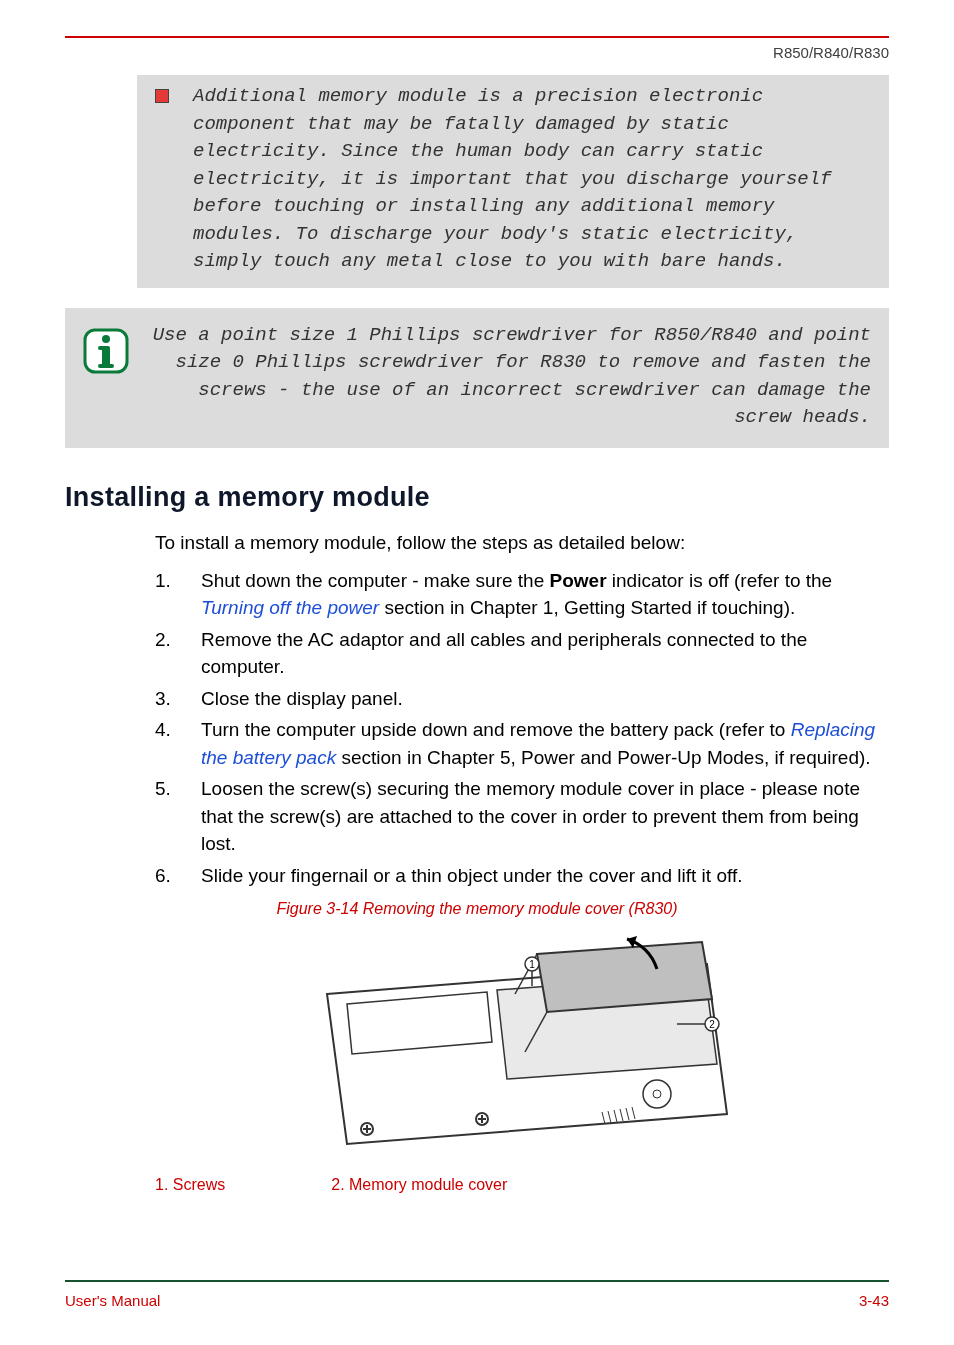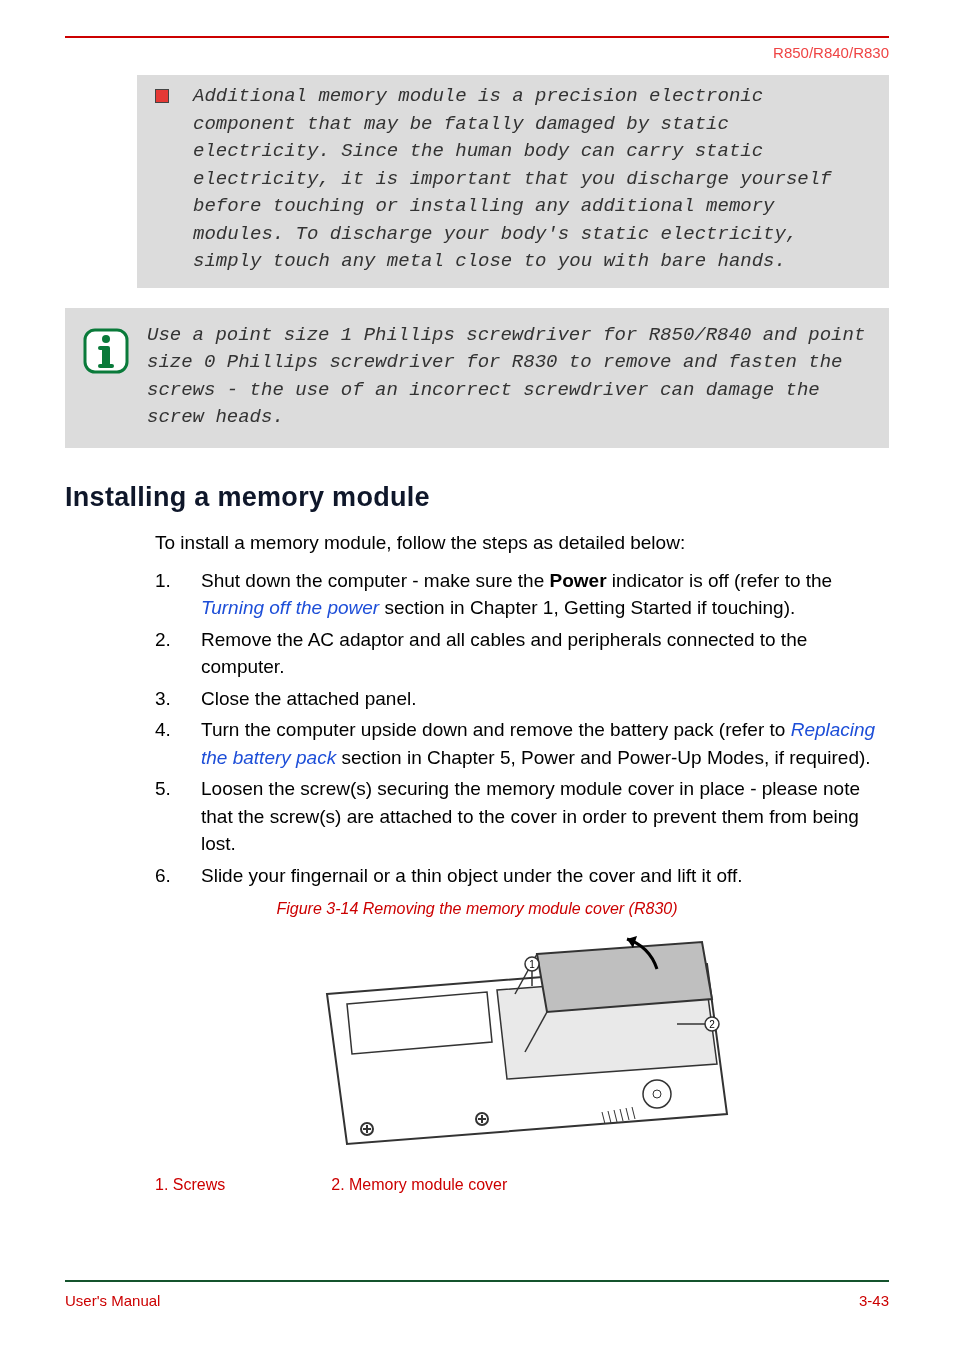--- a/index.html
+++ b/index.html
@@ -12,38 +12,39 @@
   }
   .page {
     padding: 36px 65px 0 65px;
   }
   .topline {
     border-top: 2px solid #c00;
     margin-bottom: 6px;
   }
   .header-right {
     text-align: right;
-    color: #ef4444;
+    color: #404040;
     font-size: 15px;
     margin-bottom: 14px;
   }
   .callout {
     background: #dcdcdc;
     margin-left: 72px;
     padding: 8px 18px 12px 18px;
     display: flex;
     gap: 24px;
   }
   .callout2 {
     background: #dcdcdc;
     margin-left: 0;
     padding: 14px 18px 16px 18px;
     display: flex;
     gap: 18px;
     align-items: flex-start;
+    text-align: right;
   }
   .bullet-red {
     width: 14px; height: 14px;
     background: #e53935;
     border: 1px solid #444;
     margin-top: 6px;
     flex: 0 0 14px;
   }
   .callout-text {
     font-style: italic;
@@ -153,21 +154,21 @@
       </span>
     </div>
 
     <div class="ol-item">
       <span class="ol-num">2.</span>
       <span class="ol-body">Remove the AC adaptor and all cables and peripherals connected to the computer.</span>
     </div>
 
     <div class="ol-item">
       <span class="ol-num">3.</span>
-      <span class="ol-body">Close the attached panel.</span>
+      <span class="ol-body">Close the display panel.</span>
     </div>
 
     <div class="ol-item">
       <span class="ol-num">4.</span>
       <span class="ol-body">
         <span>Turn the computer upside down and remove the battery pack (refer to </span><span class="link">Replacing the battery pack</span><span> section in Chapter 5, Power and Power-Up Modes, if required).</span>
       </span>
     </div>
 
     <div class="ol-item">

